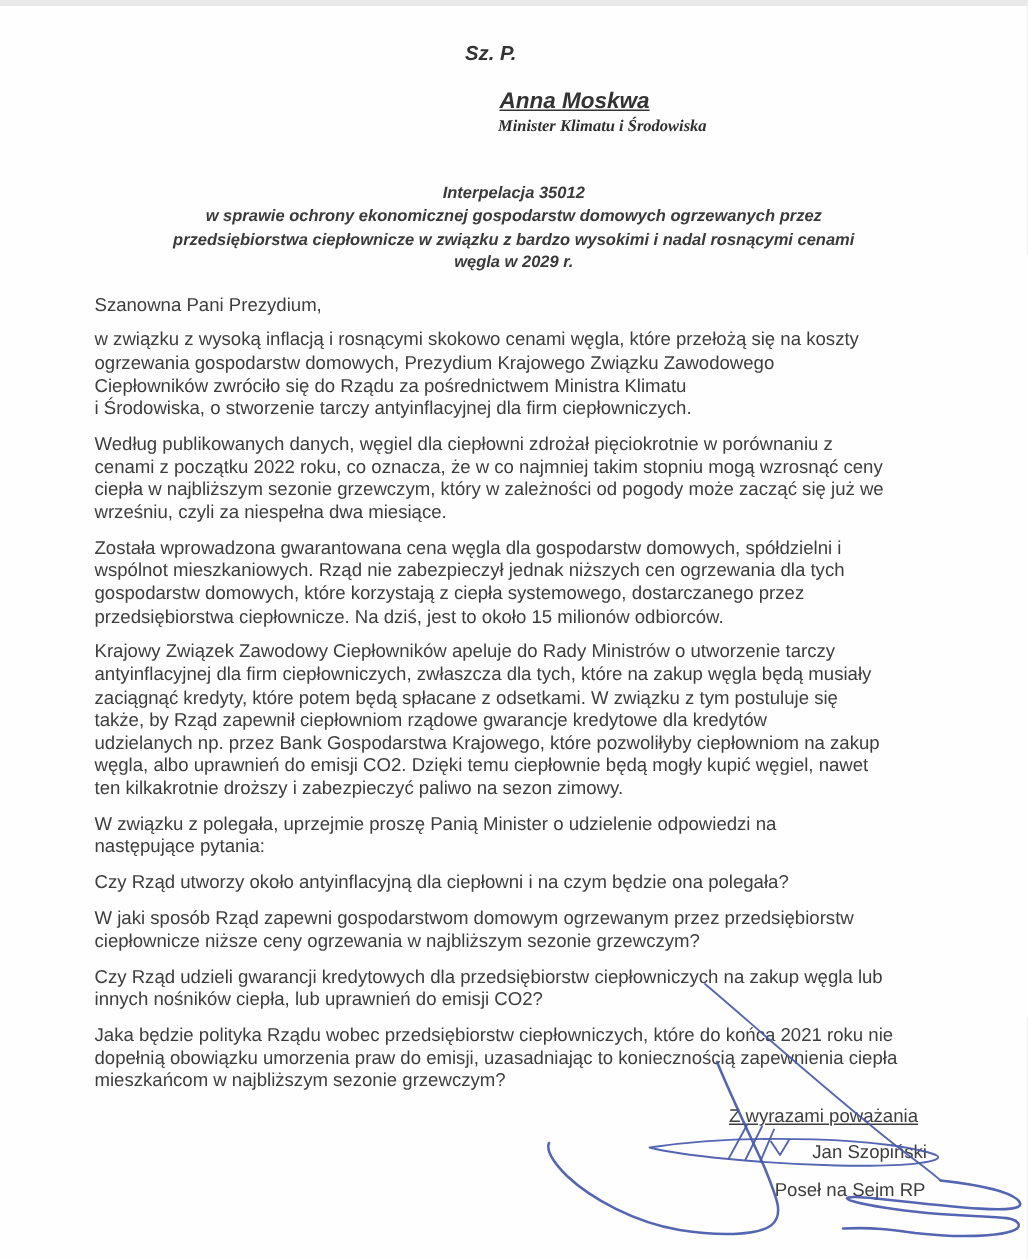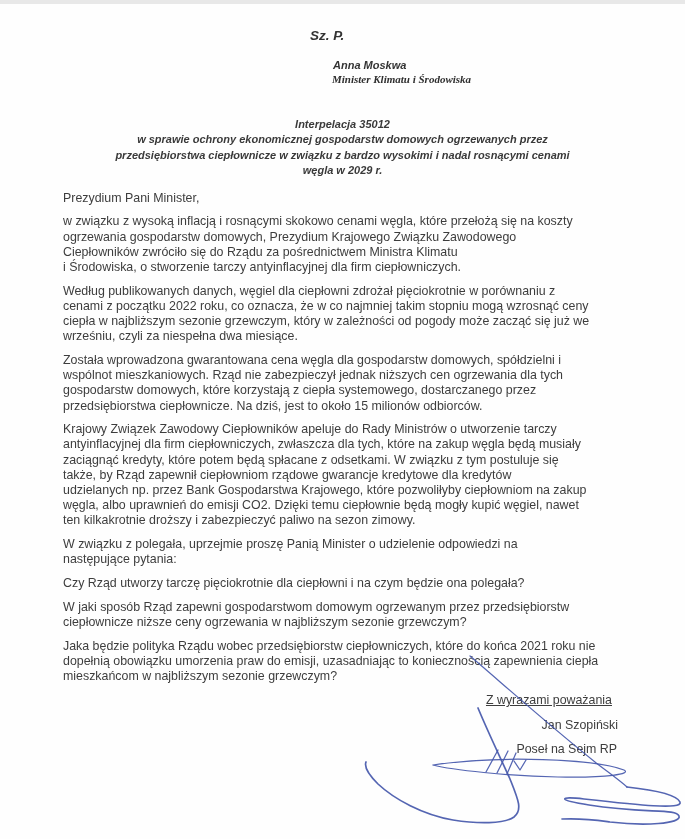--- a/index.html
+++ b/index.html
@@ -18,24 +18,25 @@
   
   .salutation {
     margin: 24px 0 0 310px;
     font-size: 13.5px;
     font-weight: bold;
     font-style: italic;
     color: #333;
   }
   .recipient-name {
     margin: 16px 0 0 333px;
-    font-size: 11px;
+    font-size: 15px;
     font-weight: bold;
     font-style: italic;
     color: #333;
+    text-decoration: underline;
   }
   .recipient-title {
     margin: 2px 0 0 332px;
     font-family: "Liberation Serif", serif;
     font-size: 11px;
     font-weight: bold;
     font-style: italic;
     color: #2e2e2e;
   }
 
@@ -106,21 +107,21 @@
   <div class="recipient-title">Minister Klimatu i Środowiska</div>
 
   <div class="doc-heading">
     <div class="doc-number">Interpelacja 35012</div>
     <div class="doc-subject">w sprawie ochrony ekonomicznej gospodarstw domowych ogrzewanych przez
 przedsiębiorstwa ciepłownicze w związku z bardzo wysokimi i nadal rosnącymi cenami
 węgla w 2029 r.</div>
   </div>
 
   <div class="letter-body">
-    <p class="greeting">Prezydium Pani Minister,</p>
+    <p class="greeting">Szanowna Pani Prezydium,</p>
     <p>w związku z wysoką inflacją i rosnącymi skokowo cenami węgla, które przełożą się na koszty
 ogrzewania gospodarstw domowych, Prezydium Krajowego Związku Zawodowego
 Ciepłowników zwróciło się do Rządu za pośrednictwem Ministra Klimatu
 i Środowiska, o stworzenie tarczy antyinflacyjnej dla firm ciepłowniczych.</p>
     <p>Według publikowanych danych, węgiel dla ciepłowni zdrożał pięciokrotnie w porównaniu z
 cenami z początku 2022 roku, co oznacza, że w co najmniej takim stopniu mogą wzrosnąć ceny
 ciepła w najbliższym sezonie grzewczym, który w zależności od pogody może zacząć się już we
 wrześniu, czyli za niespełna dwa miesiące.</p>
     <p>Została wprowadzona gwarantowana cena węgla dla gospodarstw domowych, spółdzielni i
 wspólnot mieszkaniowych. Rząd nie zabezpieczył jednak niższych cen ogrzewania dla tych
@@ -128,23 +129,25 @@
 przedsiębiorstwa ciepłownicze. Na dziś, jest to około 15 milionów odbiorców.</p>
     <p>Krajowy Związek Zawodowy Ciepłowników apeluje do Rady Ministrów o utworzenie tarczy
 antyinflacyjnej dla firm ciepłowniczych, zwłaszcza dla tych, które na zakup węgla będą musiały
 zaciągnąć kredyty, które potem będą spłacane z odsetkami. W związku z tym postuluje się
 także, by Rząd zapewnił ciepłowniom rządowe gwarancje kredytowe dla kredytów
 udzielanych np. przez Bank Gospodarstwa Krajowego, które pozwoliłyby ciepłowniom na zakup
 węgla, albo uprawnień do emisji CO2. Dzięki temu ciepłownie będą mogły kupić węgiel, nawet
 ten kilkakrotnie droższy i zabezpieczyć paliwo na sezon zimowy.</p>
     <p>W związku z polegała, uprzejmie proszę Panią Minister o udzielenie odpowiedzi na
 następujące pytania:</p>
-    <p>Czy Rząd utworzy tarczę pięciokrotnie dla ciepłowni i na czym będzie ona polegała?</p>
+    <p>Czy Rząd utworzy około antyinflacyjną dla ciepłowni i na czym będzie ona polegała?</p>
     <p>W jaki sposób Rząd zapewni gospodarstwom domowym ogrzewanym przez przedsiębiorstw
 ciepłownicze niższe ceny ogrzewania w najbliższym sezonie grzewczym?</p>
+    <p>Czy Rząd udzieli gwarancji kredytowych dla przedsiębiorstw ciepłowniczych na zakup węgla lub
+innych nośników ciepła, lub uprawnień do emisji CO2?</p>
     <p>Jaka będzie polityka Rządu wobec przedsiębiorstw ciepłowniczych, które do końca 2021 roku nie
 dopełnią obowiązku umorzenia praw do emisji, uzasadniając to koniecznością zapewnienia ciepła
 mieszkańcom w najbliższym sezonie grzewczym?</p>
   </div>
 
   <div class="closing">
     <div class="farewell">Z wyrazami poważania</div>
     <div class="signer-name">Jan Szopiński</div>
     <div class="signer-title">Poseł na Sejm RP</div>
   </div>

